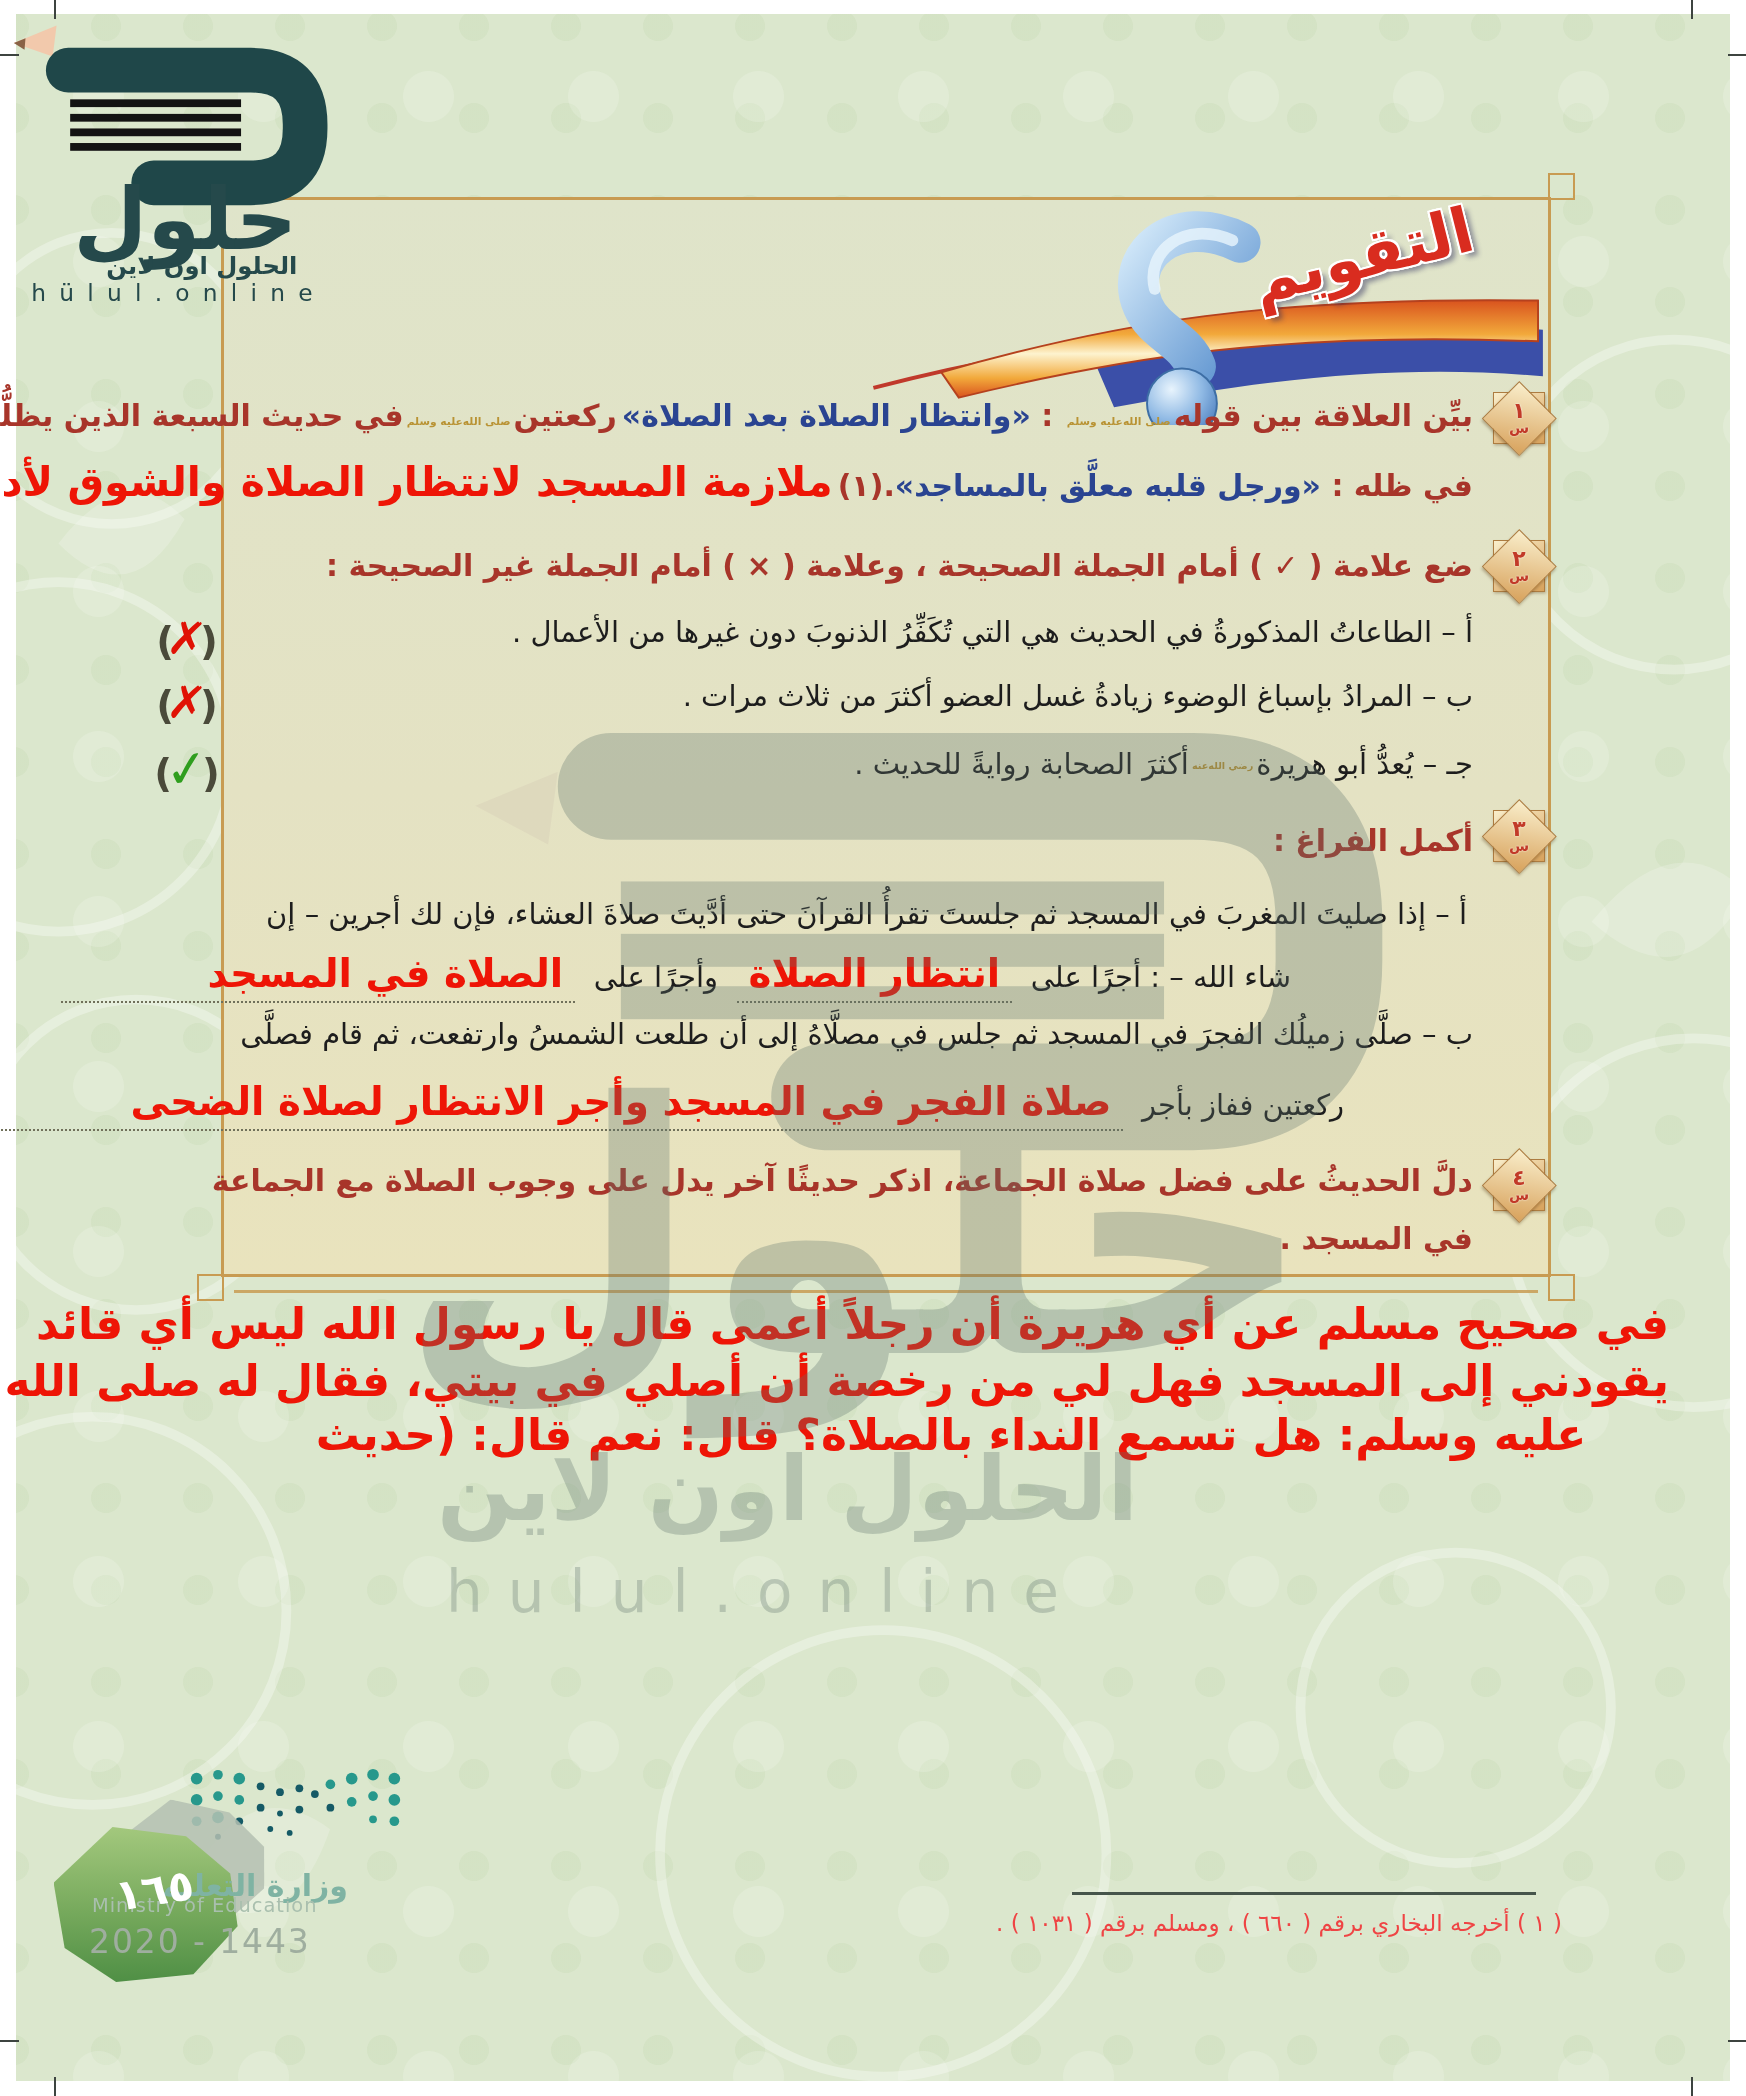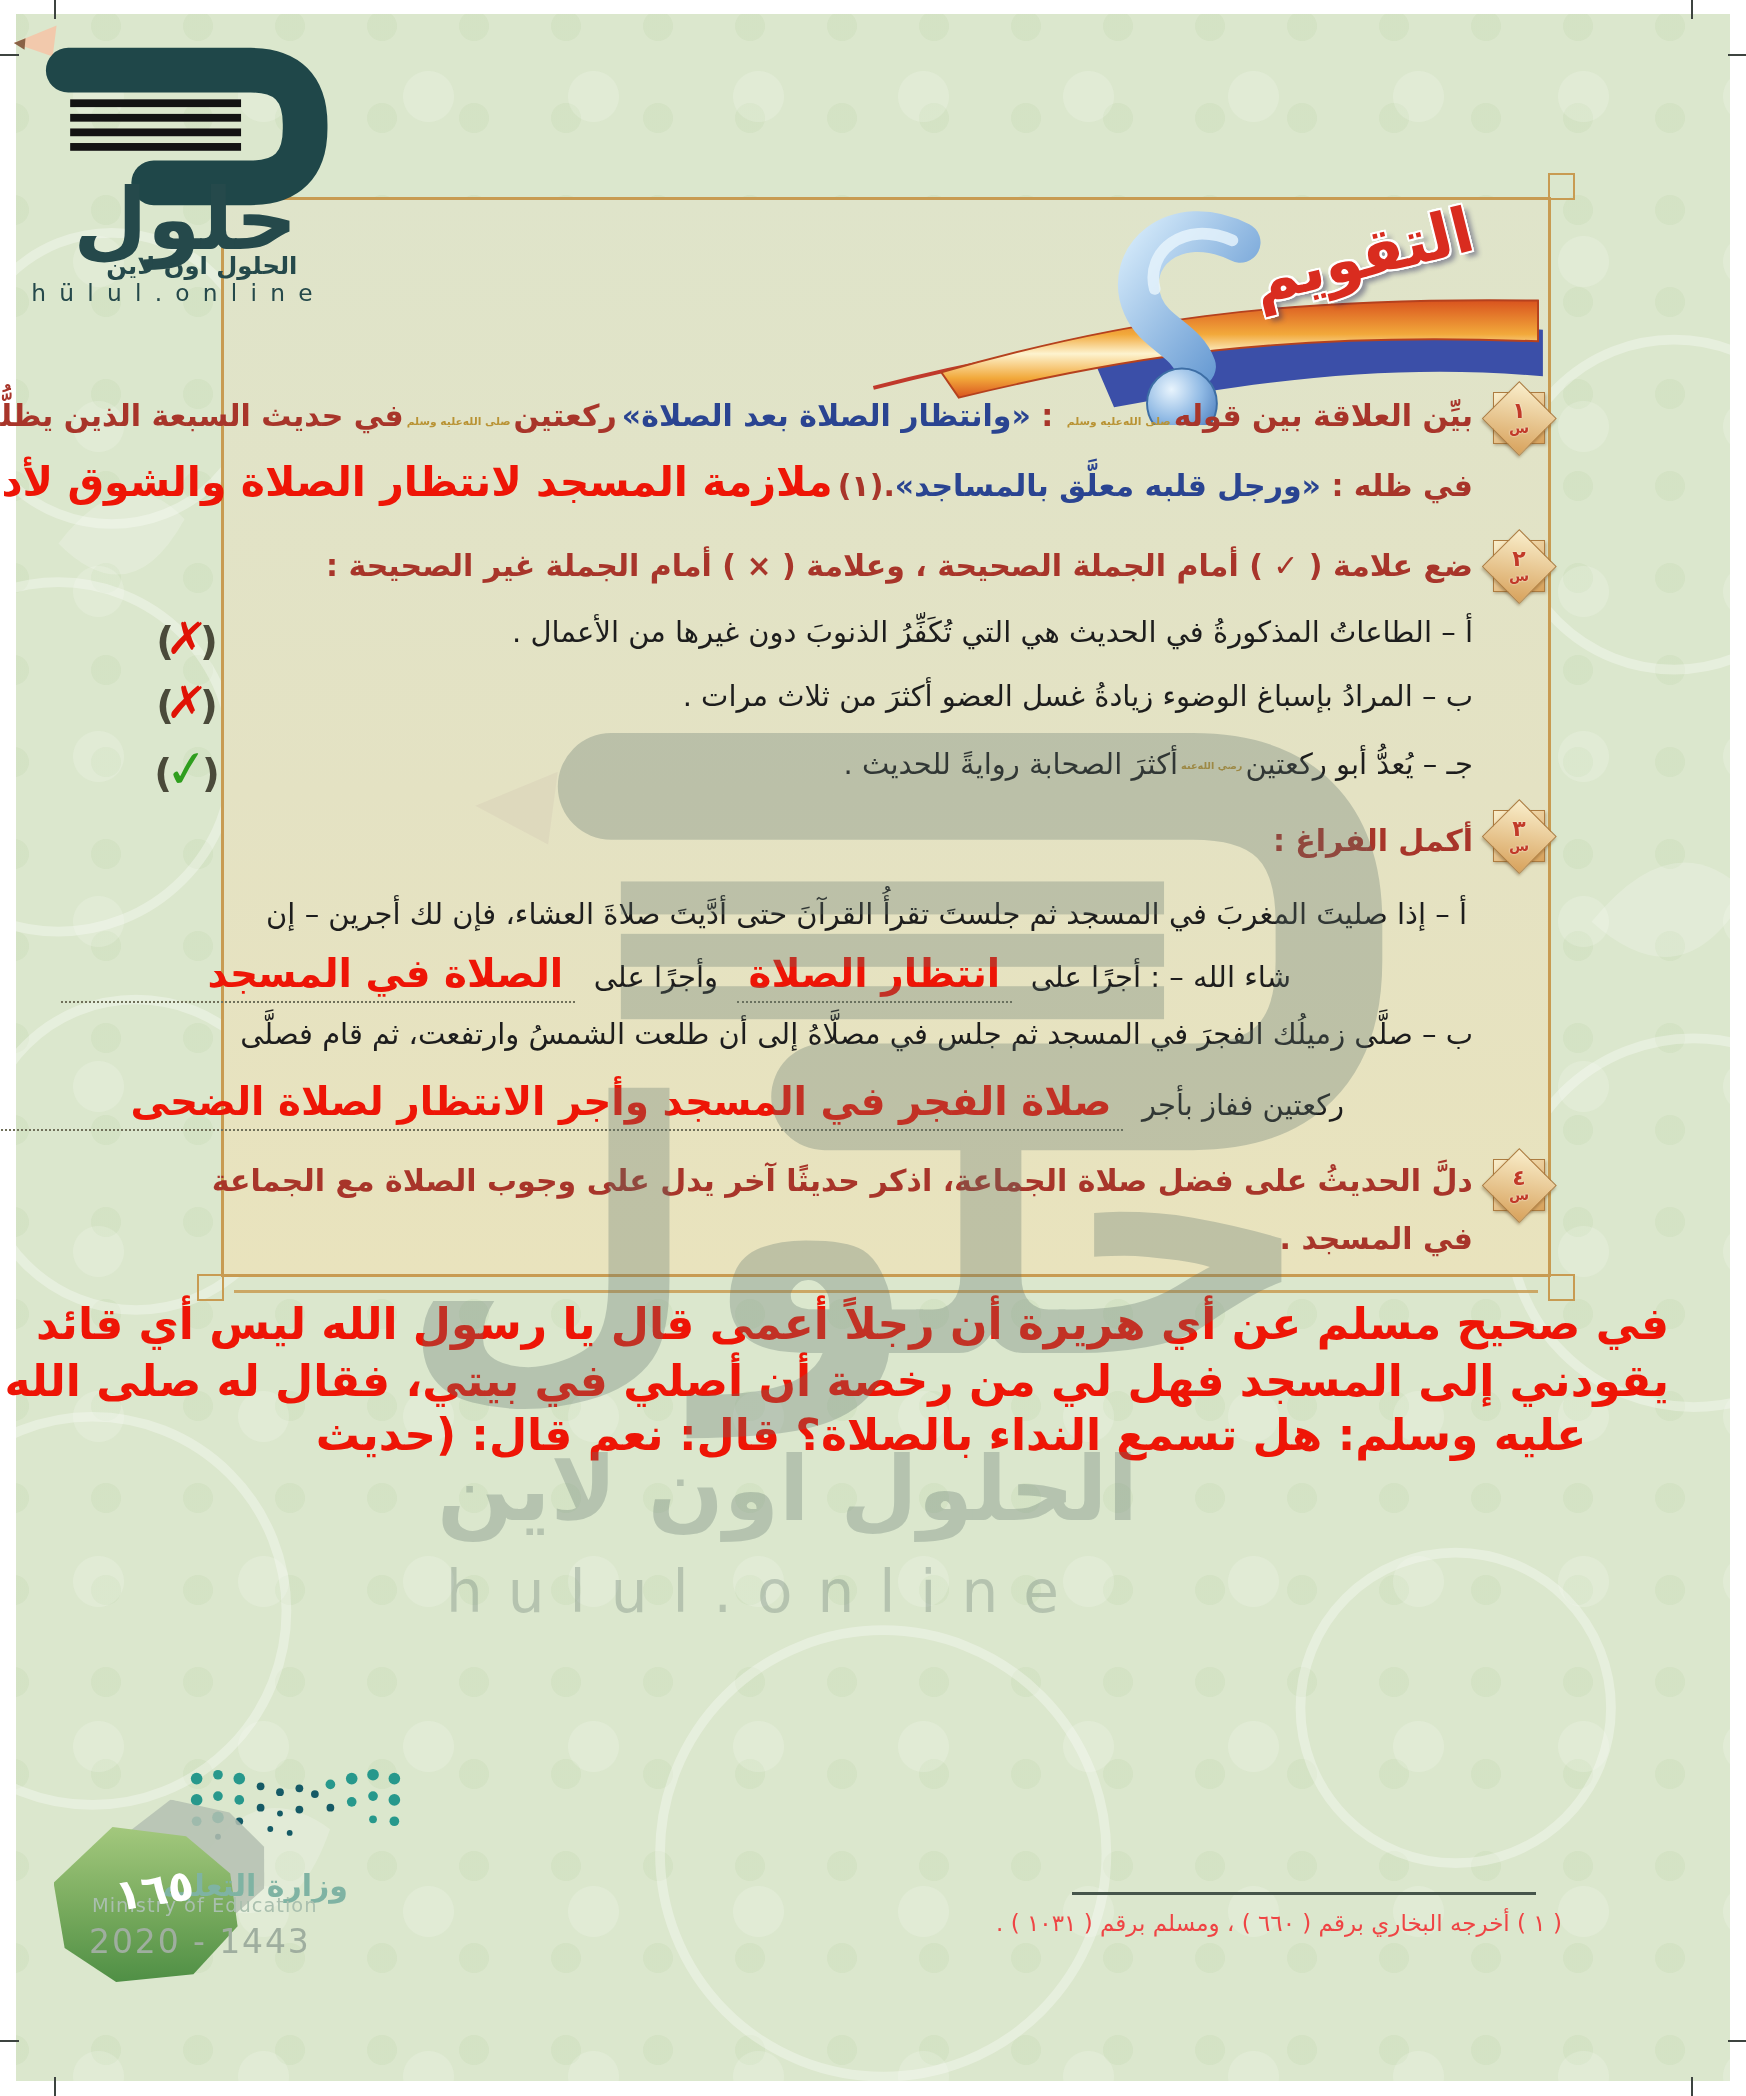--- a/index.html
+++ b/index.html
@@ -181,21 +181,21 @@
   <div class="mark" style="top:611px;">
     <span class="par">(</span><span class="mx">✗</span><span class="par">)</span>
   </div>
 
   <div class="row q-item" style="right:274px;top:679px;">ب – المرادُ بإسباغ الوضوء زيادةُ غسل العضو أكثرَ من ثلاث مرات .</div>
   <div class="mark" style="top:675px;">
     <span class="par">(</span><span class="mx">✗</span><span class="par">)</span>
   </div>
 
   <div class="row q-item" style="right:274px;top:747px;">
-    <span>جـ – يُعدُّ أبو ركعتين</span><span class="raa">
+    <span>جـ – يُعدُّ أبو هريرة</span><span class="raa">
         <span>رضي الله</span>
         <span>عنه</span>
       </span><span>أكثرَ الصحابة روايةً للحديث .</span>
   </div>
   <div class="mark" style="top:739px;">
     <span class="par">(</span><span class="mc">✓</span><span class="par">)</span>
   </div>
 
   <div class="badge" style="top:800px;">
     <i class="s1"></i>

